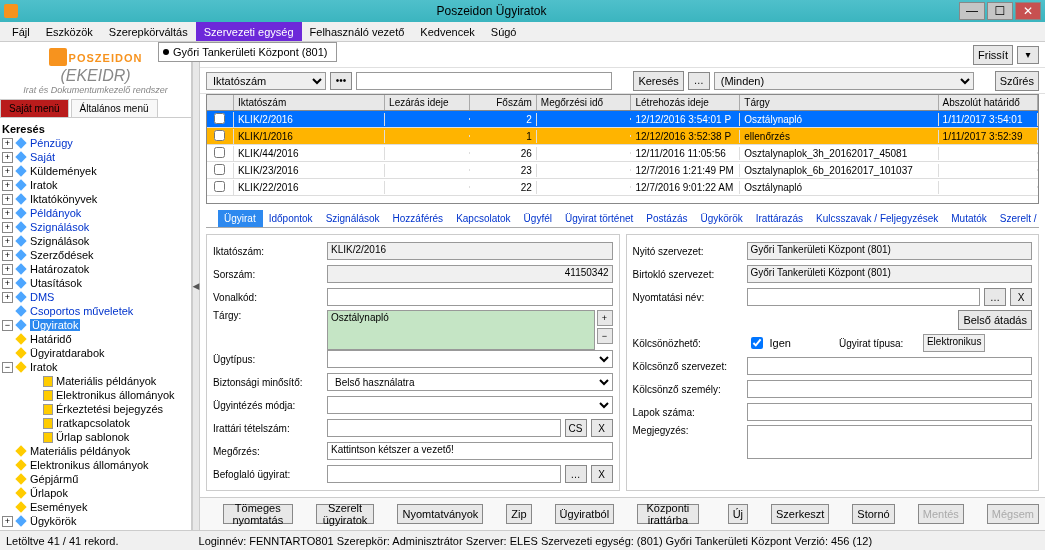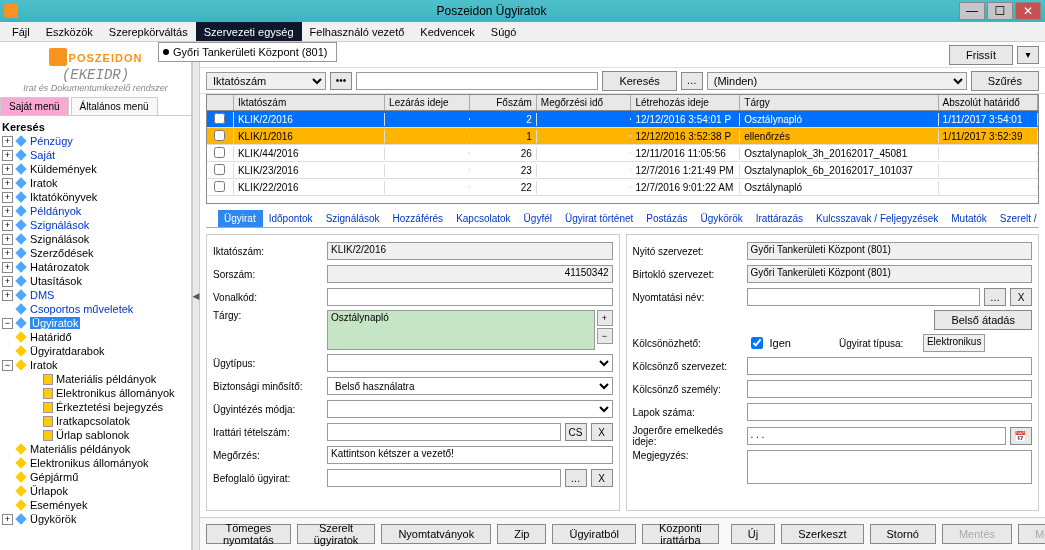--- a/index.html
+++ b/index.html
@@ -6,53 +6,53 @@
 body { margin: 0; padding: 0; background: #3bb5bf; width: 1045px; height: 550px; overflow: hidden; }
 .window { width: 1045px; height: 550px; display: flex; flex-direction: column; }
 .titlebar { height: 22px; background: linear-gradient(#4fc0cb,#3bb5bf); display: flex; align-items: center; padding: 0 4px; color: #000; }
 .titlebar-icon { width: 14px; height: 14px; background: #f7931e; margin-right: 6px; border-radius: 2px; }
 .title-text { flex: 1; text-align: center; font-size: 12px; }
 .win-controls { display: flex; gap: 2px; }
 .win-btn { width: 26px; height: 18px; background: #c5c5c5; border: 1px solid #888; display: flex; align-items: center; justify-content: center; font-size: 12px; line-height: 1; }
 .win-btn.close { background: #c75050; color: #fff; }
 .menubar { height: 20px; background: #f0f0f0; display: flex; align-items: stretch; border-bottom: 1px solid #ccc; padding: 0 4px; }
 .menu-item { padding: 2px 8px; display: flex; align-items: center; }
-.menu-item.active { background: #0f172a; color: #fff; }
+.menu-item.active { background: #6d28d9; color: #fff; }
 .menu-dropdown { position: absolute; top: 42px; left: 158px; background: #fff; border: 1px solid #999; padding: 3px 8px 3px 4px; z-index: 100; display: flex; align-items: center; gap: 4px; }
 .bullet { width: 6px; height: 6px; background: #000; border-radius: 50%; }
 .app-body { flex: 1; display: flex; background: #fff; overflow: hidden; }
 .left-panel { width: 192px; display: flex; flex-direction: column; border-right: 1px solid #ccc; }
 .logo-area { padding: 4px 6px; text-align: center; }
 .logo-main { color: #f7931e; font-size: 18px; font-weight: bold; letter-spacing: 1px; }
 .logo-icon { display: inline-block; width: 18px; height: 18px; background: #f7931e; color: #fff; margin-right: 2px; vertical-align: middle; border-radius: 2px; }
-.logo-sub { font-size: 14px; font-style: italic; color: #888; font-family: Liberation Mono, monospace; }
+.logo-sub { font-size: 16px; font-style: italic; color: #888; }
 .logo-desc { font-size: 9px; font-style: italic; color: #888; }
 .tree-tabs { display: flex; border-bottom: 1px solid #ccc; }
 .tree-tab { padding: 3px 8px; border: 1px solid #ccc; border-bottom: none; background: #f8f8f8; margin-right: 2px; font-size: 10px; }
-.tree-tab.active { background: #f9a8d4; }
+.tree-tab.active { background: #b91c1c; }
 .tree-area { flex: 1; overflow: auto; padding: 4px 2px; }
 .tree-node { display: flex; align-items: center; padding: 1px 0; white-space: nowrap; }
 .tree-node .exp { width: 11px; height: 11px; border: 1px solid #888; display: inline-flex; align-items: center; justify-content: center; font-size: 9px; margin-right: 2px; line-height: 1; }
 .tree-node .exp.empty { border: none; }
 .tree-icon { width: 12px; height: 12px; margin-right: 3px; display: inline-block; }
 .tree-icon.diamond { background: #4da6ff; transform: rotate(45deg); width: 8px; height: 8px; margin: 0 5px 0 2px; }
 .tree-icon.diamond.yellow { background: #ffcc00; }
 .tree-icon.doc { background: #ffcc00; border: 1px solid #999; width: 10px; height: 11px; }
 .tree-label { color: #0033cc; }
 .tree-label.sel { background: #2d89ef; color: #fff; padding: 0 2px; }
 .tree-label.plain { color: #000; }
 .indent1 { margin-left: 0; }
 .indent2 { margin-left: 28px; }
 .collapse-bar { width: 8px; background: #e8e8e8; border-left: 1px solid #ccc; border-right: 1px solid #ccc; display: flex; align-items: center; justify-content: center; }
 .collapse-arrow { font-size: 9px; color: #555; }
 .right-panel { flex: 1; display: flex; flex-direction: column; overflow: hidden; }
 .toolbar-row { height: 26px; display: flex; align-items: center; padding: 2px 6px; border-bottom: 1px solid #e0e0e0; gap: 4px; }
 .toolbar-row.right { justify-content: flex-end; }
 select, input[type=text] { border: 1px solid #999; padding: 1px 2px; font-size: 11px; height: 18px; }
-.btn { border: 1px solid #888; background: #e8e8e8; padding: 2px 16px; font-size: 11px; height: 20px; display: inline-flex; align-items: center; }
+.btn { border: 1px solid #888; background: #e8e8e8; padding: 2px 4px; font-size: 11px; height: 20px; display: inline-flex; align-items: center; margin-left: 17px; }
 .btn.disabled { color: #aaa; }
 .small-btn { border: 1px solid #888; background: #e8e8e8; width: 22px; height: 18px; display: inline-flex; align-items: center; justify-content: center; font-size: 10px; }
 .grid-area { border: 1px solid #888; margin: 0 6px; height: 110px; display: flex; flex-direction: column; }
 .grid-header { display: flex; background: #e8e8e8; border-bottom: 1px solid #888; }
 .grid-header > div { border-right: 1px solid #aaa; padding: 2px 4px; font-size: 10px; overflow: hidden; white-space: nowrap; }
 .grid-body { flex: 1; overflow: auto; }
 .grid-row { display: flex; border-bottom: 1px solid #ddd; height: 17px; align-items: center; }
 .grid-row.blue { background: #0070ff; color: #fff; }
 .grid-row.yellow { background: #ffb400; color: #000; }
 .grid-row > div { border-right: 1px solid #ddd; padding: 1px 4px; font-size: 10px; overflow: hidden; white-space: nowrap; }
@@ -454,25 +454,20 @@
               <span class="form-input"></span>
             </div>
           <div class="form-row">
               <span class="form-label">Kölcsönző személy:</span>
               <span class="form-input"></span>
             </div>
           <div class="form-row">
               <span class="form-label">Lapok száma:</span>
               <span class="form-input"></span>
             </div>
-          <div class="form-row">
-              <span class="form-label">Jogerőre emelkedés ideje:</span>
-              <span class="form-input">. . .</span>
-              <button class="small-btn">📅</button>
-            </div>
           <div class="form-row" style="align-items:flex-start">
               <span class="form-label">Megjegyzés:</span>
               <span class="form-input" style="height:34px"></span>
             </div>
         </div>
       </div>
 
       <div class="bottom-buttons">
         <button class="btn">Tömeges nyomtatás</button>
         <button class="btn">Szerelt ügyiratok</button>
@@ -483,13 +478,18 @@
         <span style="flex:1"></span>
         <button class="btn">Új</button>
         <button class="btn">Szerkeszt</button>
         <button class="btn">Stornó</button>
         <button class="btn disabled">Mentés</button>
         <button class="btn disabled">Mégsem</button>
       </div>
     </div>
   </div>
 
+  <div class="statusbar">
+    <span>Letöltve 41 / 41 rekord.</span>
+    <span style="width:80px"></span>
+    <span>Loginnév: FENNTARTO801    Szerepkör: Adminisztrátor    Szerver: ELES    Szervezeti egység: (801) Győri Tankerületi Központ    Verzió: 456 (12)</span>
+  </div>
 </div>
 
 </body></html>

